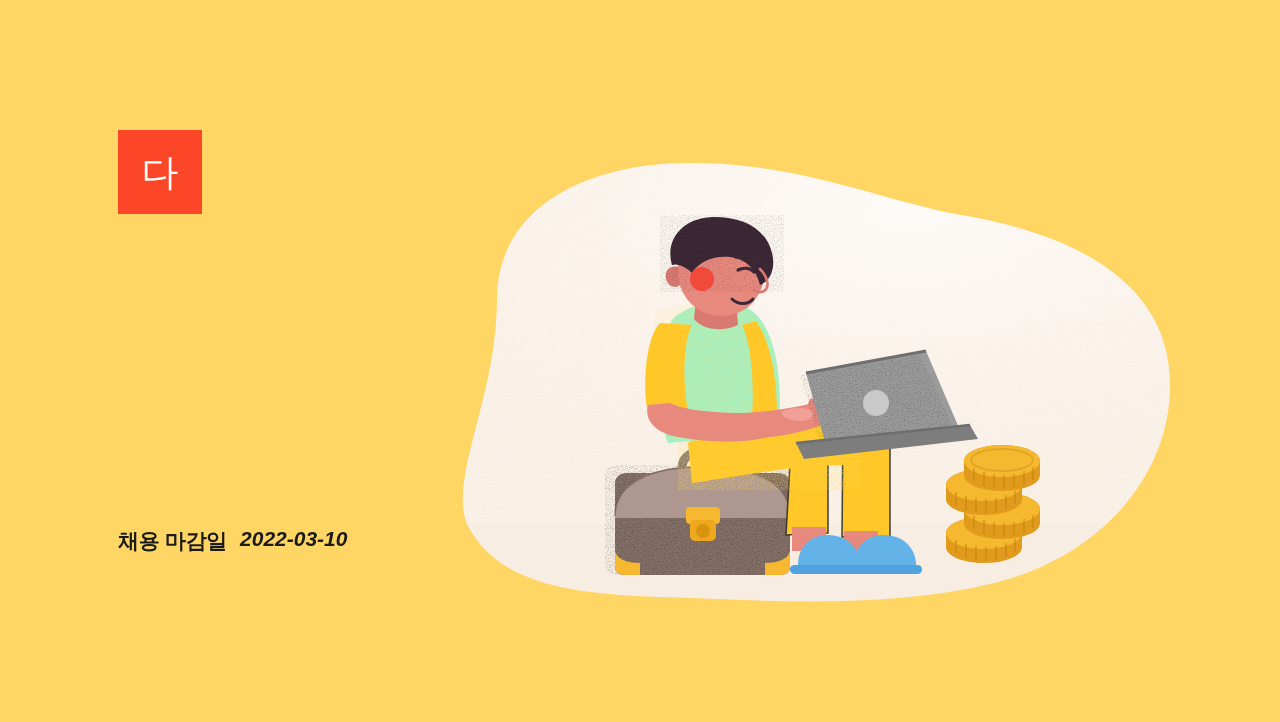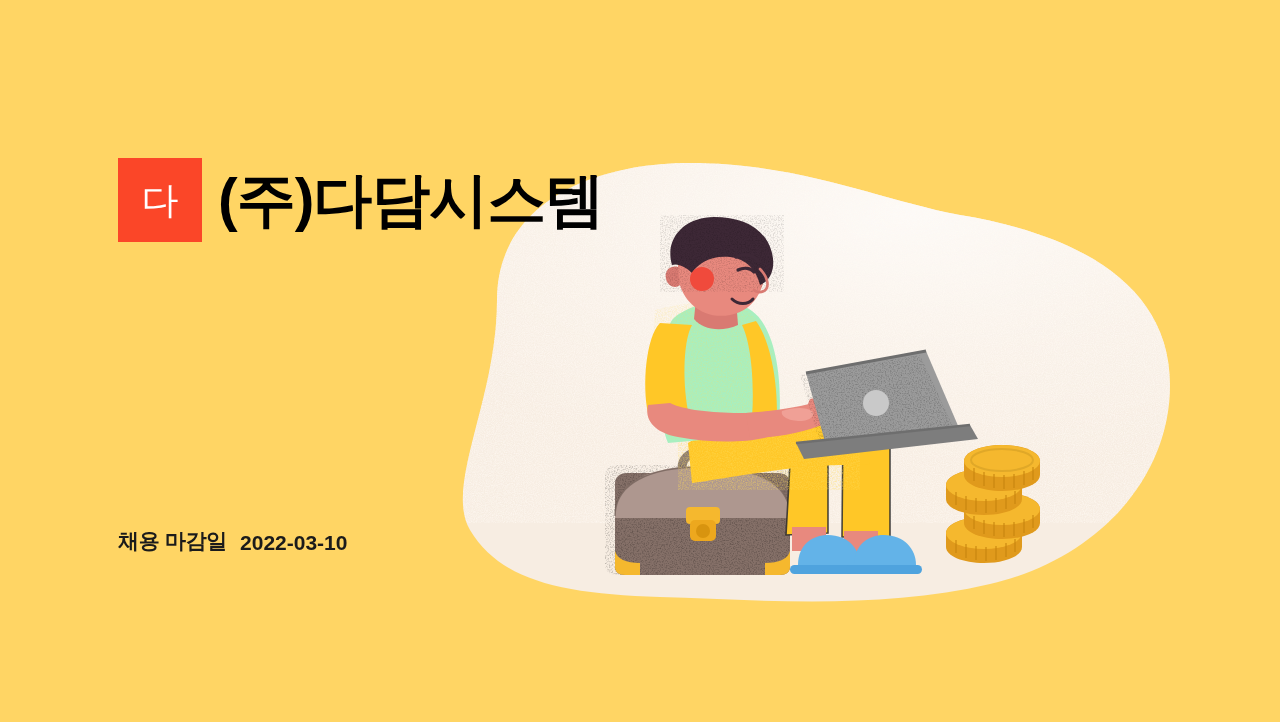--- a/index.html
+++ b/index.html
@@ -80,35 +80,36 @@
     font-size: 31px;
     font-weight: 700;
     color: #1b1b1b;
     line-height: 1.25;
     white-space: nowrap;
     letter-spacing: -0.4px;
   }
   .deadline-row {
     margin-top: 27px;
     display: flex;
-    align-items: flex-end;
+    align-items: flex-start;
     gap: 13px;
     white-space: nowrap;
   }
   .deadline-label {
     font-size: 21px;
     font-weight: 700;
     color: #1b1b1b;
     letter-spacing: -0.3px;
   }
   .deadline-date {
     font-size: 21px;
     font-weight: 700;
     color: #1b1b1b;
     letter-spacing: 0;
+    font-style: italic;
   }
 </style>
 </head>
 <body>
 
 <div id="poster">
 
   <svg class="blob-layer" viewBox="0 0 1280 722" xmlns="http://www.w3.org/2000/svg">
     <defs>
       <radialGradient id="grain" cx="0.62" cy="0.18" r="0.85">
@@ -350,21 +351,20 @@
           <line x1="473" y1="252" x2="473" y2="265"></line>
         </g>
       </g>
     </g>
   </svg>
 
   <div class="header">
     <div class="logo-badge">
       <span class="logo-badge-text">다</span>
     </div>
-    <h1 class="company-name">(주)다담시스템</h1>
   </div>
 
   <div class="text-block">
     <div class="deadline-row">
       <span class="deadline-label">채용 마감일</span>
       <span class="deadline-date">2022-03-10</span>
     </div>
   </div>
 
 </div>

